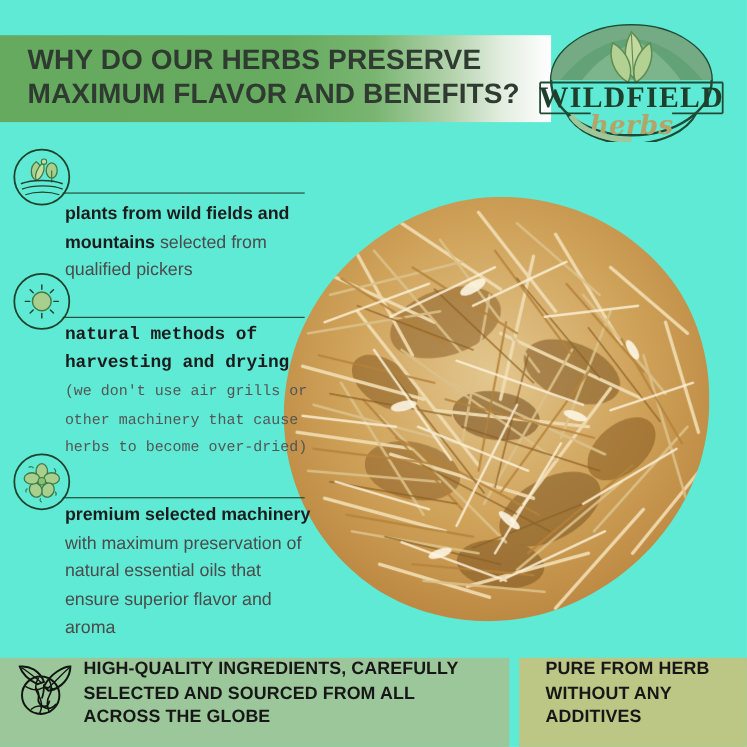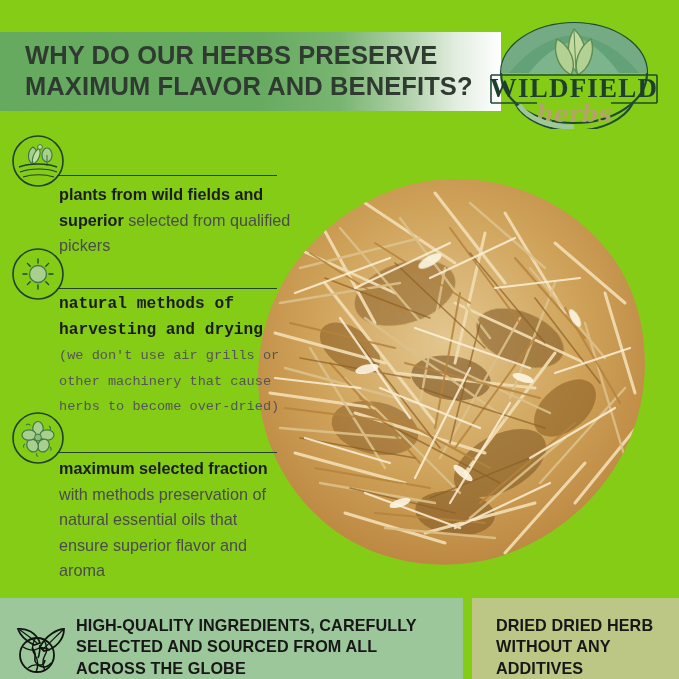--- a/index.html
+++ b/index.html
@@ -9,21 +9,21 @@
     background: #ffffff;
   }
   body {
     font-family: "Liberation Sans", sans-serif;
   }
 
   .infographic {
     position: relative;
     width: 679px;
     height: 679px;
-    background: #84cc16;
+    background: #5eead4;
     overflow: hidden;
   }
 
   
   .header-band {
     position: absolute;
     left: 0;
     top: 32px;
     width: 501px;
     height: 79px;
@@ -117,21 +117,21 @@
     left: 255px;
     top: 173px;
     width: 400px;
     height: 400px;
   }
 
   
   .banner {
     position: absolute;
     display: flex;
-    align-items: flex-end;
+    align-items: flex-start;
   }
   .banner-left {
     left: 0;
     top: 598px;
     width: 463px;
     height: 81px;
     background: #9cc79b;
   }
   .banner-right {
     left: 472px;
@@ -355,21 +355,21 @@
           <line x1="36" y1="21" x2="36" y2="32" stroke="#3f7a46" stroke-width="1.1"></line>
           <circle cx="29" cy="13" r="2.4" fill="#c3de9f" stroke="#3f7a46" stroke-width="1"></circle>
           <path d="M8 33 C18 29 36 29 46 33" fill="none" stroke="#20412c" stroke-width="1.4"></path>
           <path d="M9 38 C19 34 37 34 46 38" fill="none" stroke="#20412c" stroke-width="1.2"></path>
           <path d="M12 43 C21 40 34 40 43 43" fill="none" stroke="#20412c" stroke-width="1.1"></path>
         </svg>
       </div>
       <div class="bullet-rule"></div>
     </div>
     <div class="bullet-text">
-      <span class="b">plants from wild fields and superior</span><span> selected from qualified pickers</span>
+      <span class="b">plants from wild fields and mountains</span><span> selected from qualified pickers</span>
     </div>
   </div>
 
   <div class="bullet" id="bullet-2">
     <div class="bullet-head">
       <div class="bullet-icon">
         <svg viewBox="0 0 54 54" width="54" height="54" xmlns="http://www.w3.org/2000/svg">
           <circle cx="27" cy="27" r="25" fill="none" stroke="#20412c" stroke-width="1.6"></circle>
           <circle cx="27" cy="27" r="8.5" fill="#a8cf8d" stroke="#3f7a46" stroke-width="1.3"></circle>
           <g stroke="#20412c" stroke-width="1.3" stroke-linecap="round">
@@ -409,21 +409,21 @@
             <path d="M38 15 q2.5 1.5 1 4"></path>
             <path d="M14 33 q-2.5 1.5 -1 3.6"></path>
             <path d="M39 36 q2 1.5 0.5 3.5"></path>
             <path d="M26 42 q-1.5 2.5 1 3.5"></path>
           </g>
         </svg>
       </div>
       <div class="bullet-rule"></div>
     </div>
     <div class="bullet-text">
-      <span class="b">maximum selected fraction</span><span> with methods preservation of natural essential oils that ensure superior flavor and aroma</span>
+      <span class="b">premium selected machinery</span><span> with maximum preservation of natural essential oils that ensure superior flavor and aroma</span>
     </div>
   </div>
 
   <div class="banner banner-left">
     <div class="globe-icon-wrap">
       <svg viewBox="0 0 58 58" width="58" height="58" xmlns="http://www.w3.org/2000/svg">
         <circle cx="27" cy="34" r="17" fill="none" stroke="#101510" stroke-width="1.8"></circle>
         <path d="M13 26 q9 5 14 2 q5 -3 13 1" fill="none" stroke="#101510" stroke-width="1.4"></path>
         <path d="M18 47 q6 -5 12 -2 q6 3 11 -3" fill="none" stroke="#101510" stroke-width="1.4"></path>
         <path d="M25 18 q-5 9 0 16 q5 8 1 17" fill="none" stroke="#101510" stroke-width="1.4"></path>
@@ -435,18 +435,18 @@
         <path d="M10 9 C17 14 24 19 28 23" fill="none" stroke="#101510" stroke-width="1.2"></path>
         <path d="M30 24 q0 8 -2 13" fill="none" stroke="#101510" stroke-width="1.6"></path>
       </svg>
     </div>
     <div class="banner-text">HIGH-QUALITY INGREDIENTS, CAREFULLY
 SELECTED AND SOURCED FROM ALL
 ACROSS THE GLOBE</div>
   </div>
 
   <div class="banner banner-right">
-    <div class="banner-text">DRIED DRIED HERB
+    <div class="banner-text">PURE FROM HERB
 WITHOUT ANY
 ADDITIVES</div>
   </div>
 
 </div>
 
 </body></html>

